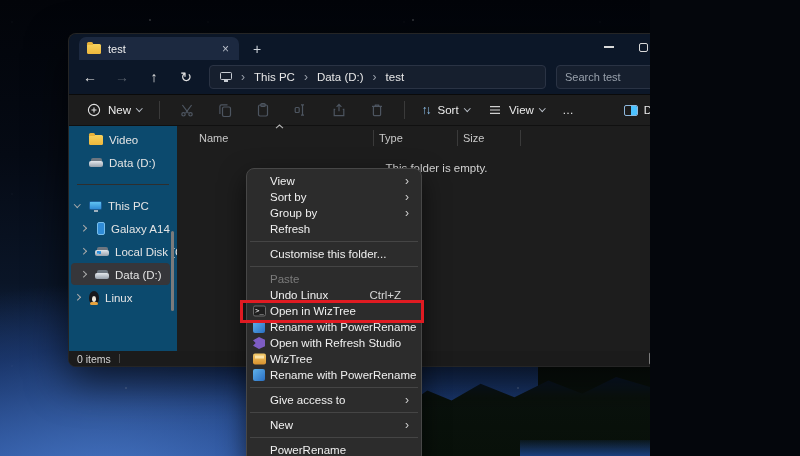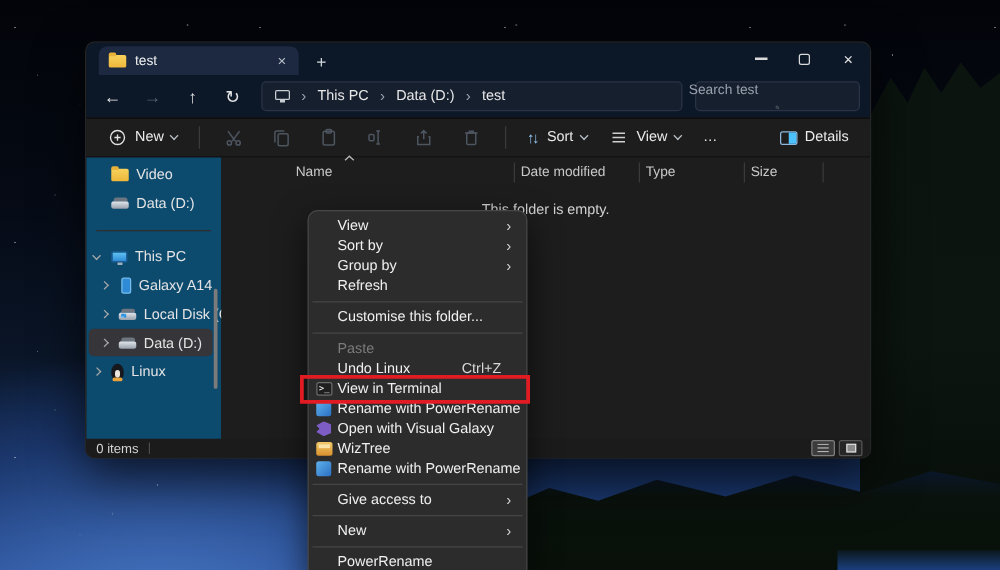--- a/index.html
+++ b/index.html
@@ -1,18 +1,18 @@
 <!DOCTYPE html>
 <html><head>
 <meta charset="utf-8">
 <style>
   * { margin:0; padding:0; box-sizing:border-box; }
   html,body { width:800px; height:456px; overflow:hidden; background:#04060c;
     font-family:"Liberation Sans", sans-serif; }
-  .stage { position:relative; width:800px; height:456px; overflow:hidden; }
+  .stage { position:relative; width:650px; height:456px; overflow:hidden; }
 
   
   .sky { position:absolute; inset:0;
     background:
       radial-gradient(ellipse 460px 280px at 16% 110%, rgba(74,122,200,.95), rgba(36,70,140,.45) 55%, transparent 78%),
       radial-gradient(ellipse 600px 320px at 70% 118%, rgba(34,70,145,.55), transparent 70%),
       linear-gradient(180deg,#020409 0%,#050a14 34%,#0a1527 62%,#16305e 86%,#264c92 100%);
   }
   .stars, .stars2 { position:absolute; inset:0; }
   .stars { background-image:
@@ -58,21 +58,21 @@
   .addr-row { height:34px; background:#0c1728; display:flex; align-items:center; padding:0 8px 0 6px; gap:2px; flex:none; }
   .nav-btn { width:30px; text-align:center; font-size:14px; color:#e3e3e3; }
   .nav-btn.dim { color:#565e6a; }
   .addressbar { margin-left:6px; flex:1; height:24px; background:#161f2e; border:1px solid #2a3344;
     border-radius:4px; display:flex; align-items:center; gap:9px; padding:0 10px; }
   .crumb { color:#e8e8e8; font-size:11.5px; }
   .crumb-sep { color:#9aa1ab; font-size:12px; }
   .pc-icon { width:12px; height:8px; border:1.2px solid #c8cdd4; border-radius:1.5px; position:relative; margin-top:-3px; }
   .pc-icon::after { content:""; position:absolute; left:2.5px; bottom:-3.4px; width:4px; height:1.6px; background:#c8cdd4; }
   .searchbox { margin-left:8px; width:132px; height:24px; background:#161f2e; border:1px solid #2a3344;
-    border-radius:4px; display:flex; align-items:center; padding:0 8px; gap:6px;flex-direction:column; }
+    border-radius:4px; display:flex; align-items:center; padding:0 8px; gap:6px; }
   .searchbox input { flex:1; min-width:0; background:transparent; border:none; outline:none;
     color:#cfd4db; font-size:11px; font-family:inherit; }
   .searchbox input::placeholder { color:#98a0ab; }
 
   .cmdbar { height:32px; background:#1d1d1d; border-top:1px solid #0a0a0a; border-bottom:1px solid #101010;
     display:flex; align-items:center; padding:0 10px; gap:4px; flex:none; }
   .cmd-btn { display:flex; align-items:center; gap:6px; color:#ebebeb; font-size:11.5px; padding:4px 7px; border-radius:4px; }
   .icon16 { width:16px; height:16px; display:block; }
   .dim-ico { color:#4d5560; }
   .cmd-ico { padding:4px 9px; display:flex; align-items:center; }
@@ -117,21 +117,21 @@
   .ic-linux { width:10px; height:13px; background:#17181d; border-radius:50% 50% 42% 42%; }
   .ic-linux::after { content:""; position:absolute; left:2.6px; top:5px; width:4.8px; height:6.4px;
     background:#ece7dc; border-radius:50% 50% 45% 45%; }
   .ic-linux::before { content:""; position:absolute; left:1px; bottom:-1px; width:8px; height:2.6px;
     background:#e8a33d; border-radius:2px; }
   .ic-bin { width:10px; height:12px; background:rgba(185,210,235,.22); border:1px solid #9ab4cc;
     clip-path:polygon(6% 0,94% 0,82% 100%,18% 100%); }
   .ic-bin::after { content:""; position:absolute; left:1.5px; top:3px; right:1.5px; height:1px; background:#cfe2f2; }
 
   .main { flex:1; background:#1d1d1d; position:relative; min-width:0; }
-  .col-headers { height:21px; display:flex; align-items:center; padding-top:2px; position:relative;justify-content:center; }
+  .col-headers { height:21px; display:flex; align-items:center; padding-top:2px; position:relative; }
   .col { color:#c8c8c8; font-size:11px; padding-left:22px; position:relative; height:16px; line-height:16px; }
   .col::after { content:""; position:absolute; right:0; top:0; height:16px; width:1px; background:#3a3a3a; }
   .col.c-name { width:197px; }
   .col.c-date { width:100px; padding-left:5px; }
   .col.c-type { width:84px; padding-left:5px; }
   .col.c-size { width:63px; padding-left:5px; }
   .sort-chev { position:absolute; left:98px; top:-2px; }
   .empty-msg { margin-top:15px; text-align:center; color:#d2d2d2; font-size:11.5px; }
 
   .statusbar { height:15px; flex:none; background:#1b1b1b; display:flex; align-items:center;
@@ -324,21 +324,20 @@
           <span class="chev"></span>
           <span class="ic ic-linux"></span>
           <span class="side-label">Linux</span>
         </div>
         <div class="side-scroll"></div>
       </div>
 
       <div class="main">
         <div class="col-headers">
           <span class="col c-name">Name</span>
-          <span class="col c-date">Date modified</span>
           <span class="col c-type">Type</span>
           <span class="col c-size">Size</span>
           <svg class="sort-chev" width="9" height="5" viewBox="0 0 9 5">
             <path d="M1 4.2L4.5 1 8 4.2" fill="none" stroke="#b5b5b5" stroke-width="1.1"></path>
           </svg>
         </div>
         <div class="empty-msg">This folder is empty.</div>
       </div>
     </div>
 
@@ -379,30 +378,30 @@
     <div class="mi-sep"></div>
     <div class="mi disabled">
       <span>Paste</span>
     </div>
     <div class="mi">
       <span>Undo Linux</span>
       <span class="shortcut">Ctrl+Z</span>
     </div>
     <div class="mi">
       <span class="mi-ico ico-term">&gt;_</span>
-      <span>View in Terminal</span>
+      <span>Open in WizTree</span>
       <span class="red-box"></span>
     </div>
     <div class="mi">
       <span class="mi-ico ico-pr"></span>
       <span>Rename with PowerRename</span>
     </div>
     <div class="mi">
       <span class="mi-ico ico-vs"></span>
-      <span>Open with Visual Galaxy</span>
+      <span>Open with Refresh Studio</span>
     </div>
     <div class="mi">
       <span class="mi-ico ico-wt"></span>
       <span>WizTree</span>
     </div>
     <div class="mi">
       <span class="mi-ico ico-pr"></span>
       <span>Rename with PowerRename</span>
     </div>
     <div class="mi-sep"></div>

